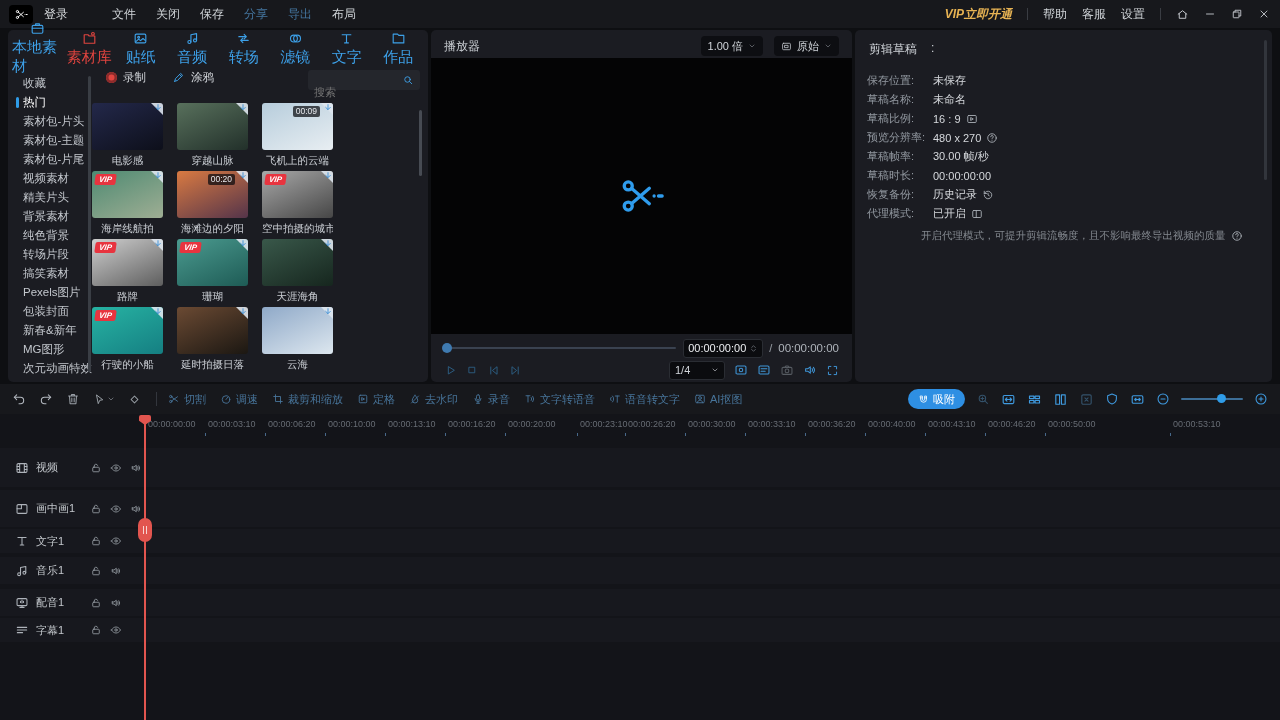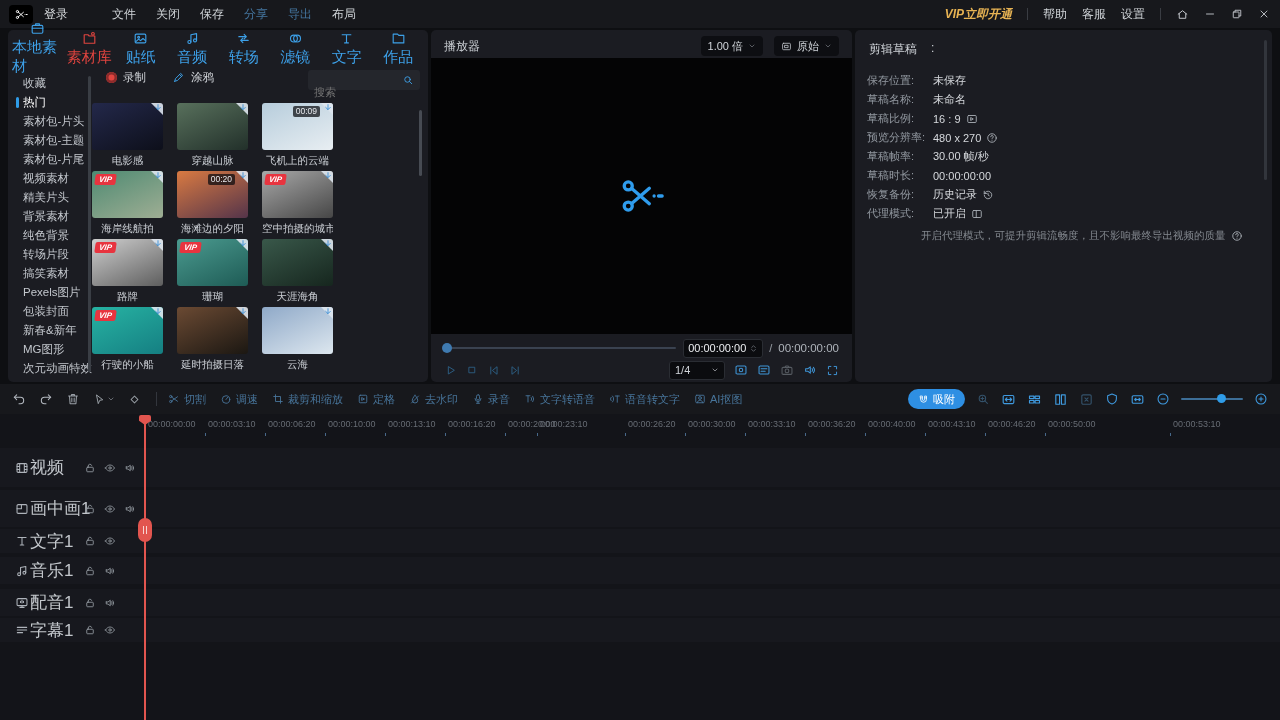--- a/index.html
+++ b/index.html
@@ -105,21 +105,21 @@
   .zoom-track { position:relative; width:62px; height:2px; background:#3d6e97; border-radius:1px; }
   .zoom-handle { position:absolute; left:36px; top:-4px; width:9px; height:9px; border-radius:50%; background:#2f9ce8; }
 
   
   .timeline { position:absolute; left:0; right:0; top:414px; bottom:0; background:#131419; }
   .ruler { position:absolute; left:0; right:0; top:0; height:26px; }
   .tick { position:absolute; top:5px; font-size:9px; color:#676c74; white-space:nowrap; }
   .tick::before { content:""; position:absolute; left:-3px; top:14px; width:1px; height:3px; background:#47688a; }
   .lane { position:absolute; left:0; right:0; background:#17181e; display:flex; align-items:center; padding-left:14px; }
   .lane-icon { color:#aeb3ba; width:16px; }
-  .lane-name { font-size:17px; color:#c3c7cc; width:46px; margin-left:0; white-space:nowrap; }
+  .lane-name { font-size:11px; color:#c3c7cc; width:46px; margin-left:6px; white-space:nowrap; }
   .t-ctrls { display:flex; gap:8px; margin-left:8px; color:#8f959c; }
   .ph-line { position:absolute; left:144px; top:1px; bottom:0; width:2px; background:#e2554f; }
   .ph-cap { position:absolute; left:139px; top:1px; width:12px; height:10px; background:#e2554f; border-radius:2px;
             clip-path:polygon(0 0,100% 0,100% 58%,50% 100%,0 58%); }
   .ph-grip { position:absolute; left:138px; top:104px; width:14px; height:24px; background:#e2554f; border-radius:7px; }
   .ph-grip::before, .ph-grip::after { content:""; position:absolute; top:8px; width:1px; height:8px; background:rgba(255,255,255,0.75); }
   .ph-grip::before { left:5px; } .ph-grip::after { left:8px; }
 </style>
 </head>
 <body>
@@ -940,21 +940,21 @@
   <div class="timeline">
     <div class="ruler" id="ruler">
 
     <span class="tick" style="left: 148px;">00:00:00:00</span>
         <span class="tick" style="left: 208px;">00:00:03:10</span>
         <span class="tick" style="left: 268px;">00:00:06:20</span>
         <span class="tick" style="left: 328px;">00:00:10:00</span>
         <span class="tick" style="left: 388px;">00:00:13:10</span>
         <span class="tick" style="left: 448px;">00:00:16:20</span>
         <span class="tick" style="left: 508px;">00:00:20:00</span>
-        <span class="tick" style="left: 540px;">00:00:23:10</span>
+        <span class="tick" style="left: 580px;">00:00:23:10</span>
         <span class="tick" style="left: 628px;">00:00:26:20</span>
         <span class="tick" style="left: 688px;">00:00:30:00</span>
         <span class="tick" style="left: 748px;">00:00:33:10</span>
         <span class="tick" style="left: 808px;">00:00:36:20</span>
         <span class="tick" style="left: 868px;">00:00:40:00</span>
         <span class="tick" style="left: 928px;">00:00:43:10</span>
         <span class="tick" style="left: 988px;">00:00:46:20</span>
         <span class="tick" style="left: 1048px;">00:00:50:00</span>
         <span class="tick" style="left: 1136px; margin-left: 37px;">00:00:53:10</span>
       </div>

